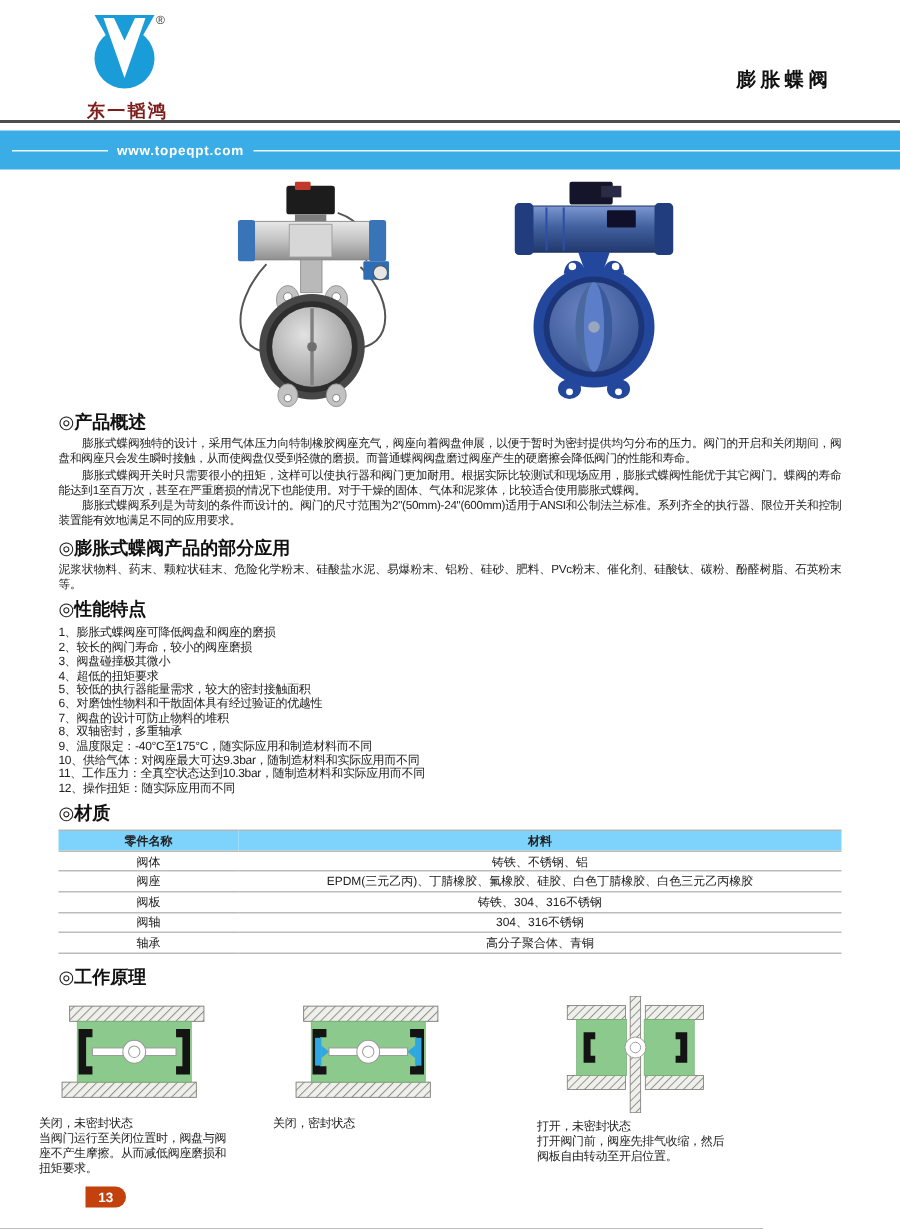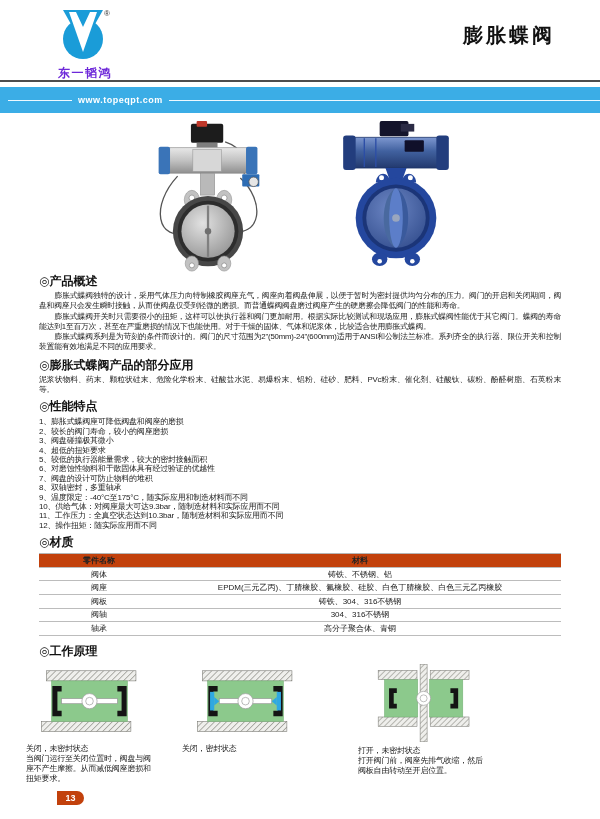--- a/index.html
+++ b/index.html
@@ -6,22 +6,22 @@
   html,body { background:#888; }
   .page {
     position:relative; width:600px; height:819px; margin:0 auto;
     background:#fff; overflow:hidden;
     font-family:"Liberation Sans","DejaVu Sans",sans-serif;
     color:#1c1c1c;
   }
   
   .header { position:relative; height:80px; }
   .logo-block { position:absolute; left:50px; top:8px; width:70px; text-align:center; }
-  .brand-name { font-size:12px; font-weight:bold; letter-spacing:1.5px; color:#6d28d9; margin-top:1px; }
-  .doc-title { position:absolute; right:45px; top:22px; font-size:20px; font-weight:bold; letter-spacing:3px; color:#111; }
+  .brand-name { font-size:12px; font-weight:bold; letter-spacing:1.5px; color:#7f1d1d; margin-top:1px; }
+  .doc-title { position:absolute; right:45px; top:44px; font-size:13px; font-weight:bold; letter-spacing:3px; color:#111; }
   .header-rule { height:2px; background:#4d4d4d; }
   .header-gap { height:5px; background:#fff; }
   .site-bar {
     height:26px; background:#3badе6; background:#3bade6;
     display:flex; align-items:center; color:#fff;
     font-size:9px; font-weight:bold; letter-spacing:0.5px;
   }
   .site-bar .seg-l { width:64px; height:1px; background:#eef9ff; margin-left:8px; margin-right:6px; }
   .site-bar .seg-r { flex:1; height:1px; background:#eef9ff; margin-left:6px; }
   
@@ -32,21 +32,21 @@
   .h-overview { margin:2px 0 3px; }
   .h-apps { margin:6px 0 3px; }
   .h-feat { margin:5px 0 4px; }
   .h-mat { margin:6px 0 4px; }
   .h-prin { margin:9px 0 6px; }
   .para { font-size:7.8px; line-height:10.3px; letter-spacing:-0.2px; text-align:justify; text-indent:2em; color:#222; }
   .plain { font-size:7.8px; line-height:10.3px; letter-spacing:-0.2px; text-align:justify; color:#222; }
   .feat-item { font-size:8px; line-height:9.4px; letter-spacing:-0.2px; color:#222; }
   
   table.mat { width:100%; border-collapse:collapse; border-top:1px solid #b5b5b5; }
-  table.mat th { background:#c2410c; font-weight:bold; }
+  table.mat th { background:#7dd3fc; font-weight:bold; }
   table.mat th, table.mat td {
     font-size:8px; line-height:9px; padding:1.8px 4px; text-align:center;
     color:#222; border-bottom:1px solid #bcbcbc;
   }
   table.mat td.c1, table.mat th.c1 { width:23%; }
   table.mat tr.last td { border-bottom:2px solid #2f9fd8; }
   
   .prin-row { display:flex; align-items:flex-start; }
   .prin-col { display:flex; flex-direction:column; }
   .prin-col1 { margin-left:26px; width:130px; }

